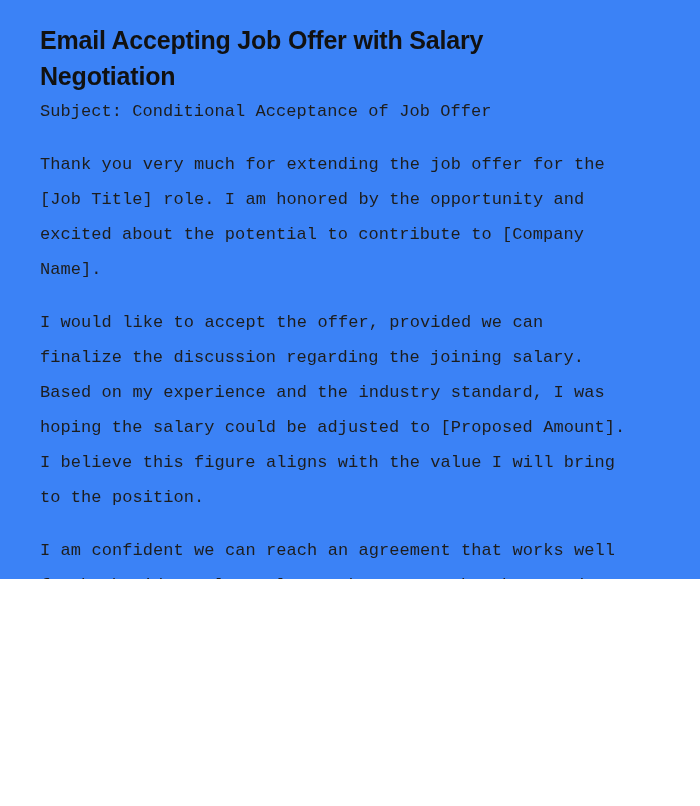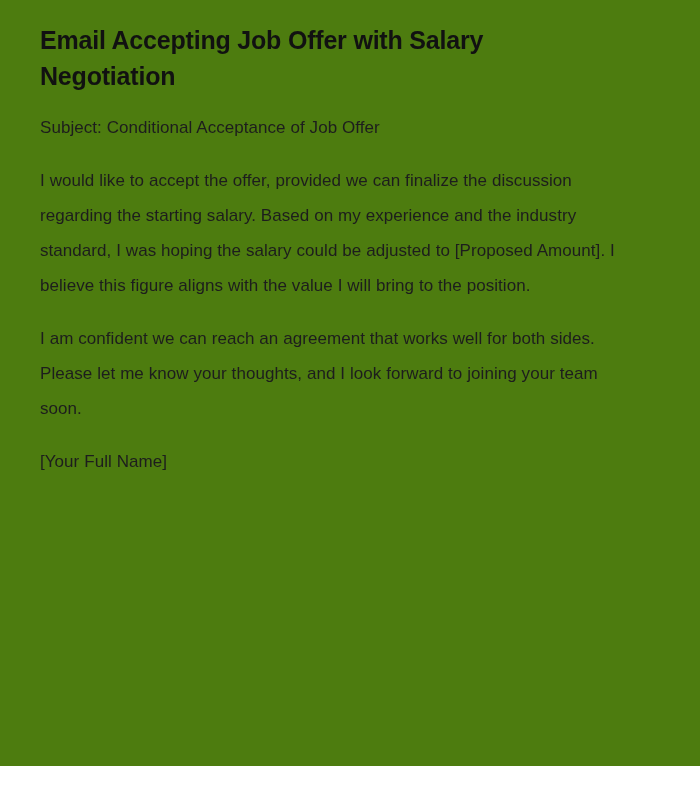--- a/index.html
+++ b/index.html
@@ -9,43 +9,43 @@
   }
   body {
     width: 700px;
     height: 806px;
     font-family: "Liberation Sans", "DejaVu Sans", sans-serif;
     color: #1a1a1a;
     -webkit-font-smoothing: antialiased;
   }
   .page {
     width: 700px;
-    height: 766px;
+    height: 579px;
     box-sizing: border-box;
-    background: #4d7c0f;
+    background: #3b82f6;
     padding: 22px 40px 0 40px;
     position: relative;
     overflow: hidden;
   }
   .article {
     width: 590px;
   }
   .doc-title {
     font-size: 25px;
     line-height: 36px;
     font-weight: bold;
     letter-spacing: -0.2px;
     color: #111111;
     margin: 0 0 0 0;
     padding: 0;
     width: 480px;
     font-stretch: condensed;
   }
   .body-block {
-    margin-top: 16px;
+    font-family: Liberation Mono, monospace;
   }
   p.para {
     font-size: 17px;
     line-height: 35px;
     color: #1d1d1d;
     margin: 0 0 18px 0;
     padding: 0;
     letter-spacing: 0.05px;
     word-spacing: 0.1px;
   }
@@ -59,22 +59,23 @@
 <div class="page">
   <div class="article">
 
     <h1 class="doc-title">Email Accepting Job Offer with Salary Negotiation</h1>
 
     <div class="body-block">
 
       <p class="para">Subject: Conditional Acceptance of Job Offer</p>
 
 
+      <p class="para">Thank you very much for extending the job offer for the [Job Title] role. I am honored by the opportunity and excited about the potential to contribute to [Company Name].</p>
 
-      <p class="para">I would like to accept the offer, provided we can finalize the discussion regarding the starting salary. Based on my experience and the industry standard, I was hoping the salary could be adjusted to [Proposed Amount]. I believe this figure aligns with the value I will bring to the position.</p>
+      <p class="para">I would like to accept the offer, provided we can finalize the discussion regarding the joining salary. Based on my experience and the industry standard, I was hoping the salary could be adjusted to [Proposed Amount]. I believe this figure aligns with the value I will bring to the position.</p>
 
       <p class="para">I am confident we can reach an agreement that works well for both sides. Please let me know your thoughts, and I look forward to joining your team soon.</p>
 
 
       <p class="para">[Your Full Name]</p>
 
     </div>
   </div>
 </div>
 

